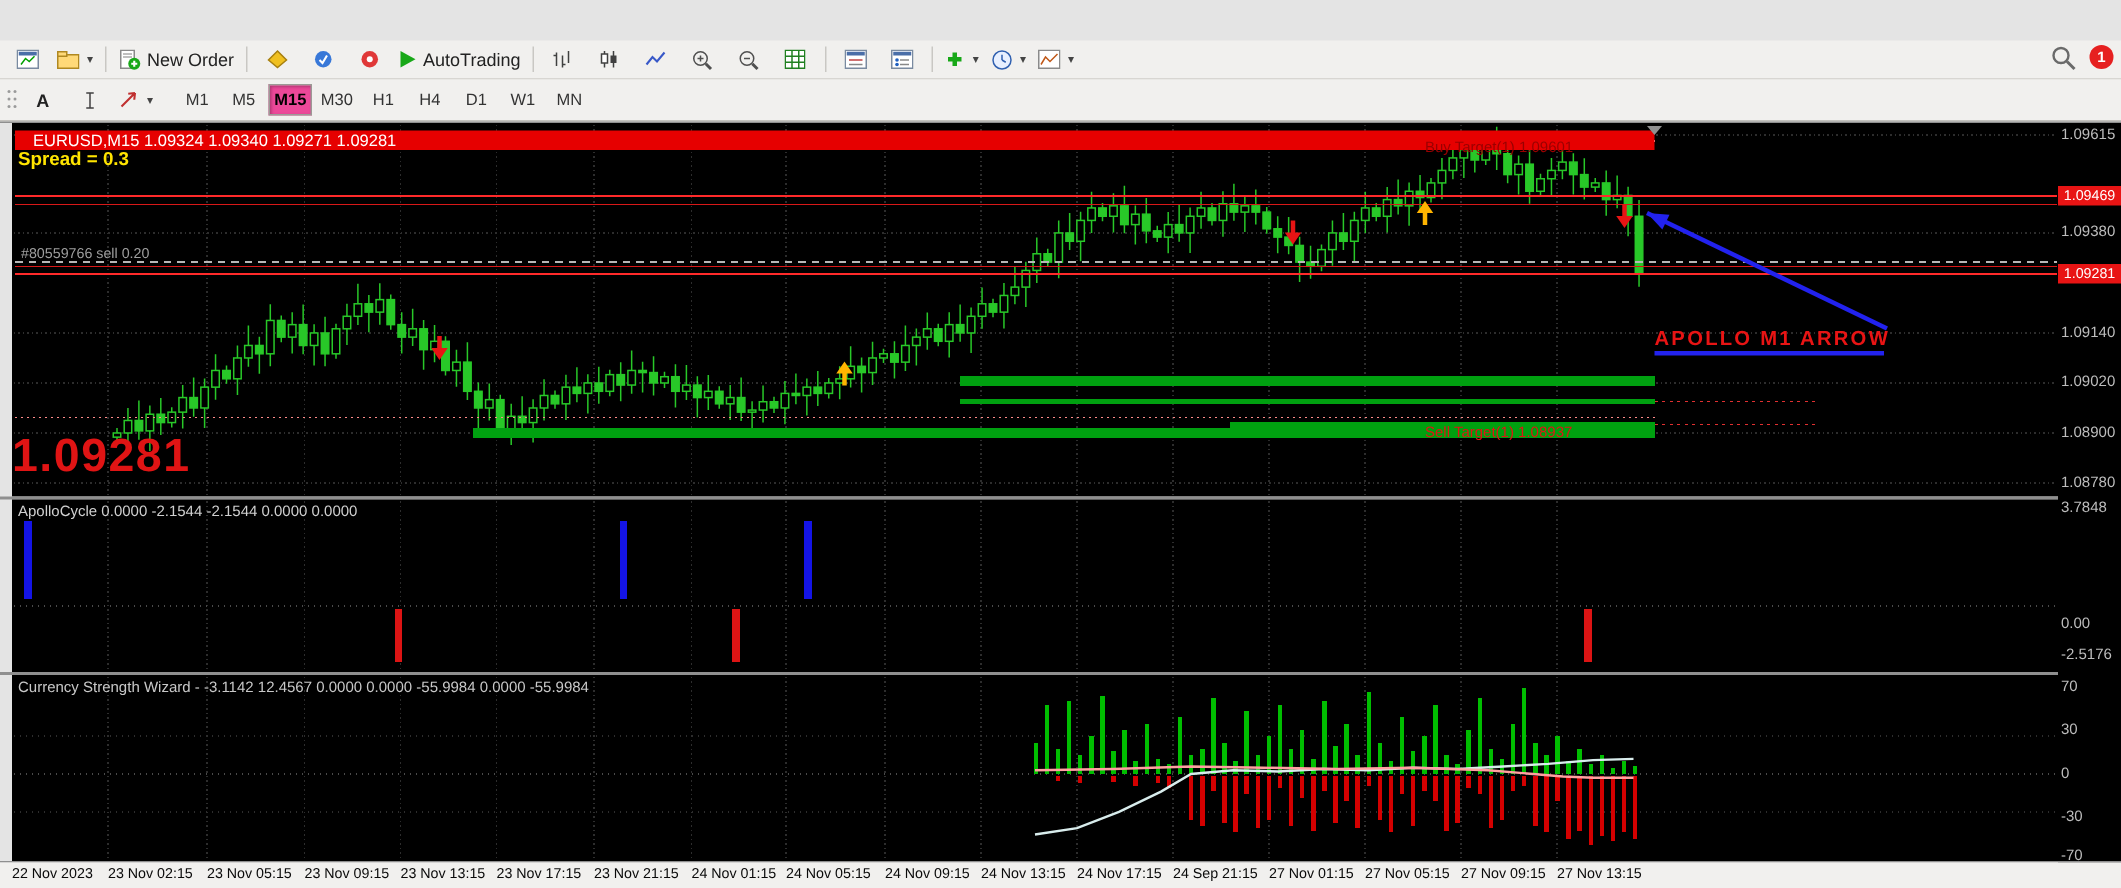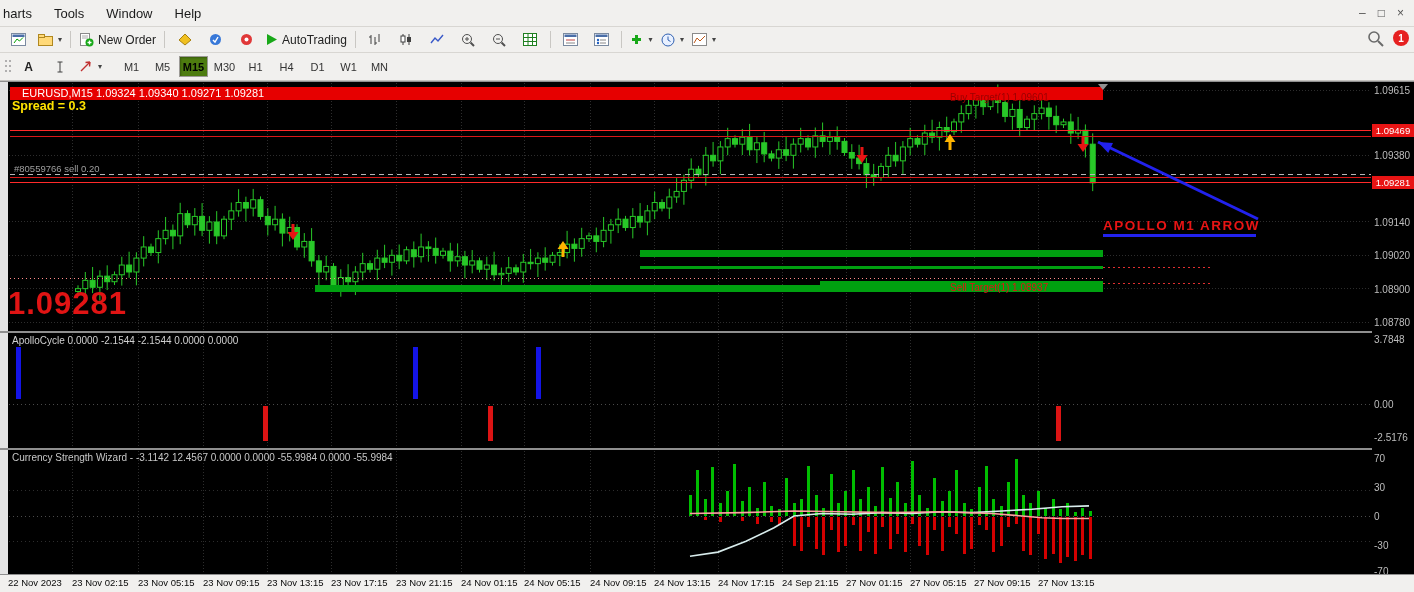--- a/index.html
+++ b/index.html
@@ -14,21 +14,21 @@
   .winctl{margin-left:auto;display:flex;align-items:center;gap:12px;padding-right:10px;color:#555;font-size:12px;}
   .toolbar{position:absolute;left:0;top:27px;width:100%;height:26px;background:#f1f0ee;
            border-bottom:1px solid #d8d6d2;display:flex;align-items:center;padding-left:3px;box-sizing:border-box;}
   .toolbar2{top:53px;height:28px;border-bottom:1px solid #c4c2be;}
   .tbtn{height:22px;min-width:23px;display:flex;align-items:center;justify-content:center;gap:4px;
         padding:0 3px;font-size:12px;color:#222;border:1px solid transparent;}
   .sep{width:1px;height:17px;background:#c9c7c3;margin:0 4px;}
   .caret{font-size:8px;color:#444;margin-left:1px;}
   .tf{width:27px;height:19px;display:flex;align-items:center;justify-content:center;
       font-size:11px;color:#333;border:1px solid transparent;margin:0 1px;}
-  .tf.active{background:#4d7c0f;border-color:#9c9a96;box-shadow:inset 1px 1px 2px rgba(0,0,0,.25);font-weight:bold;color:#000;}
+  .tf.active{background:#ec4899;border-color:#9c9a96;box-shadow:inset 1px 1px 2px rgba(0,0,0,.25);font-weight:bold;color:#000;}
   .badge{position:absolute;right:5px;top:30px;width:16px;height:16px;border-radius:50%;background:#e62020;
          color:#fff;font-size:10px;font-weight:bold;display:flex;align-items:center;justify-content:center;}
   #mag-btn{position:absolute;right:30px;top:30px;}
 
   
   .split{position:absolute;left:0;width:1414px;background:#8f8f8f;}
   .panel{position:absolute;background:#000;text-decoration:underline;}
   svg{display:block;}
   #scale-col{position:absolute;left:1372px;top:82px;width:42px;height:493px;background:#000;}
   .plabel{position:absolute;left:2px;color:#bdbdbd;font-size:10px;transform:translateY(-50%);white-space:nowrap;}
@@ -41,31 +41,20 @@
   .legend-row{display:flex;justify-content:space-between;line-height:25px;}
   .cur{color:#a8c4e8;}
   .val-eur{color:#ff4633;}
   .val-usd{color:#d8e8ff;}
 </style>
 </head>
 <body>
 
 <div id="app">
 
-  <div class="menubar">
-    <span class="menu-item first">harts</span>
-    <span class="menu-item">Tools</span>
-    <span class="menu-item">Window</span>
-    <span class="menu-item">Help</span>
-    <span class="winctl">
-      <span>–</span>
-      <span>□</span>
-      <span>×</span>
-    </span>
-  </div>
 
   <div class="toolbar">
     <div class="tbtn">
       <svg width="15" height="13">
           <rect x="0.5" y="0.5" width="14" height="12" fill="#fff" stroke="#7a8aa0"></rect>
           <rect x="1.5" y="1.5" width="12" height="2.5" fill="#4a6ea8"></rect>
           <path d="M3 10 L6 6 L8.5 8 L12 4.5" stroke="#00a000" fill="none"></path>
         </svg>
     </div>
     <div class="tbtn">
@@ -793,21 +782,21 @@
   <div id="scale-col">
       <div class="ptag" style="top: 42.0653px;">1.09469</div>
       <div class="ptag" style="top: 94.3px;">1.09281</div>
       <div class="plabel" style="top: 8px;">1.09615</div>
       <div class="plabel" style="top: 73px;">1.09380</div>
       <div class="plabel" style="top: 140px;">1.09140</div>
       <div class="plabel" style="top: 173px; text-align: right;">1.09020</div>
       <div class="plabel" style="top: 207px;">1.08900</div>
       <div class="plabel" style="top: 240px;">1.08780</div>
       <div class="plabel" style="top: 257px;">3.7848</div>
-      <div class="plabel" style="top: 322px;">0.00</div>
+      <div class="plabel" style="top: 334px;">0.00</div>
       <div class="plabel" style="top: 355px;">-2.5176</div>
       <div class="plabel" style="top: 376px;">70</div>
       <div class="plabel" style="top: 405px;">30</div>
       <div class="plabel" style="top: 434px;">0</div>
       <div class="plabel" style="top: 463px;">-30</div>
       <div class="plabel" style="top: 489px;">-70</div>
     </div>
 
   <div class="split" style="top:574px;height:1px"></div>
 

